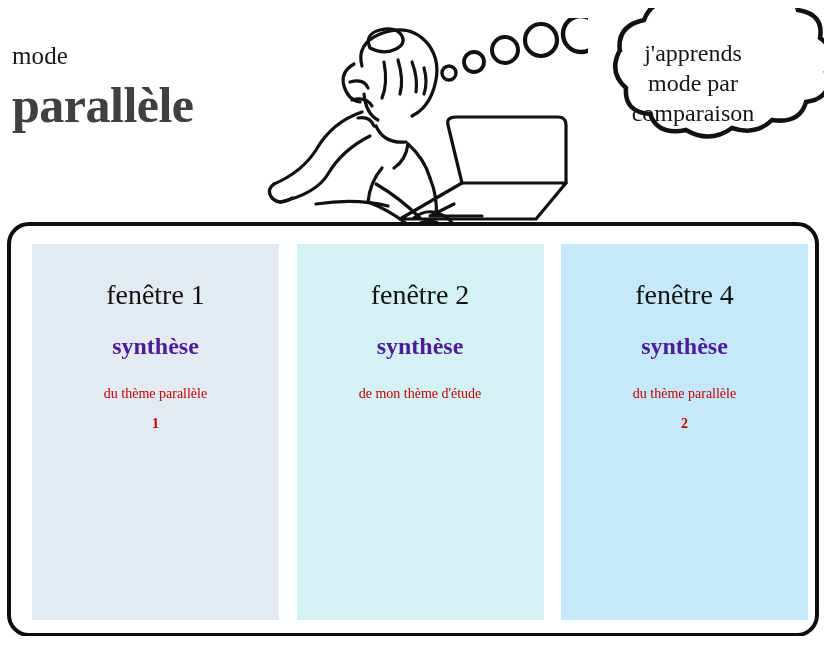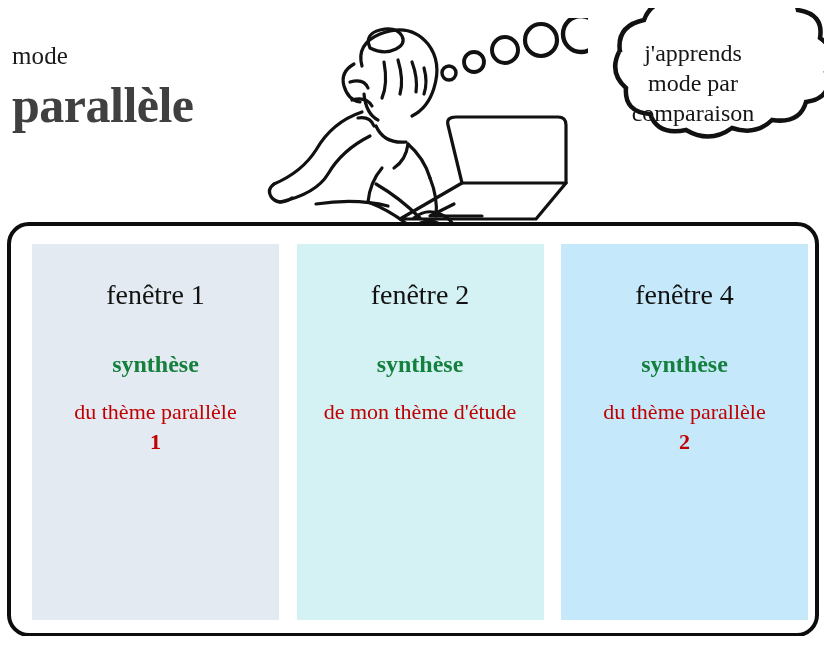--- a/index.html
+++ b/index.html
@@ -113,30 +113,30 @@
   .col-2 { background: #d4f1f4; }
   .col-3 { background: #c5e8fb; }
 
   .win-label {
     font-size: 28px;
     color: #121212;
     text-align: center;
     line-height: 26px;
   }
   .synthese {
-    margin-top: 42px;
+    margin-top: 24px;
     font-size: 24px;
     font-weight: bold;
-    color: #15803d;
+    color: #4c1d95;
     text-align: center;
     line-height: 28px;
   }
   .subtitle {
     margin-top: 19px;
-    font-size: 22px;
+    font-size: 14px;
     color: #C00000;
     text-align: center;
     line-height: 30px;
   }
   .subtitle .numline {
     display: block;
     font-weight: bold;
   }
 </style>
 </head>

